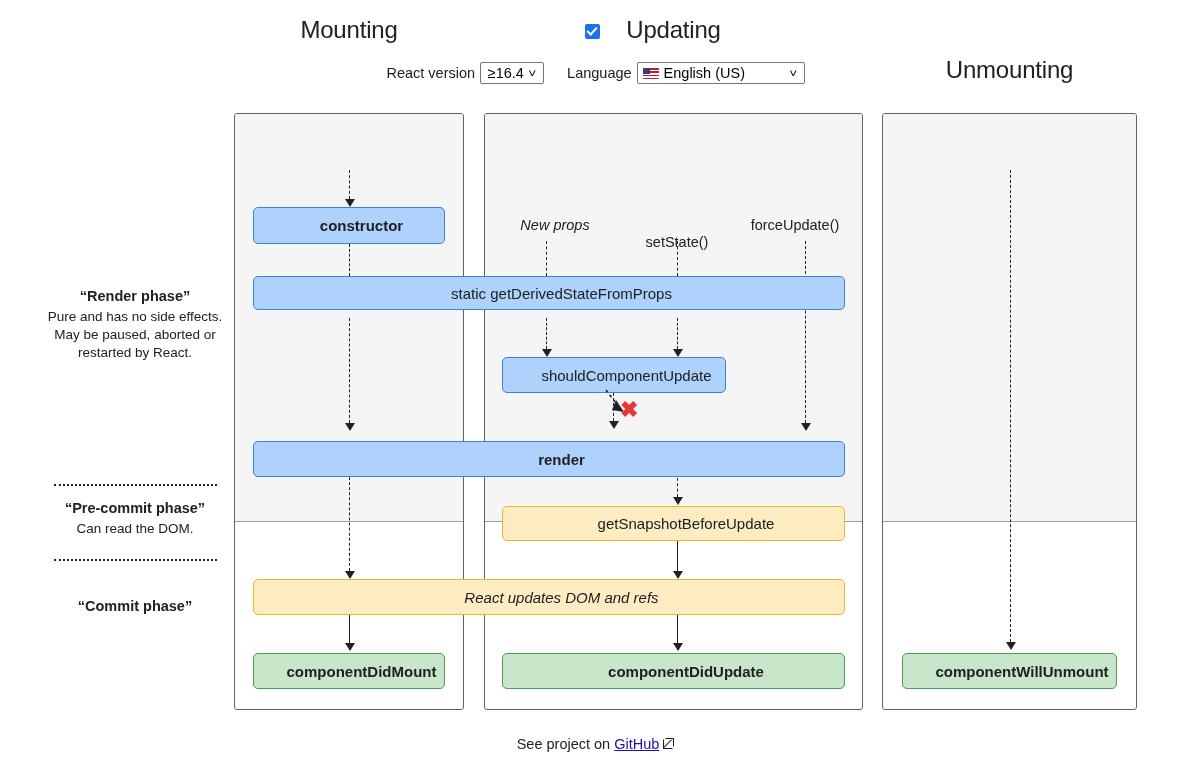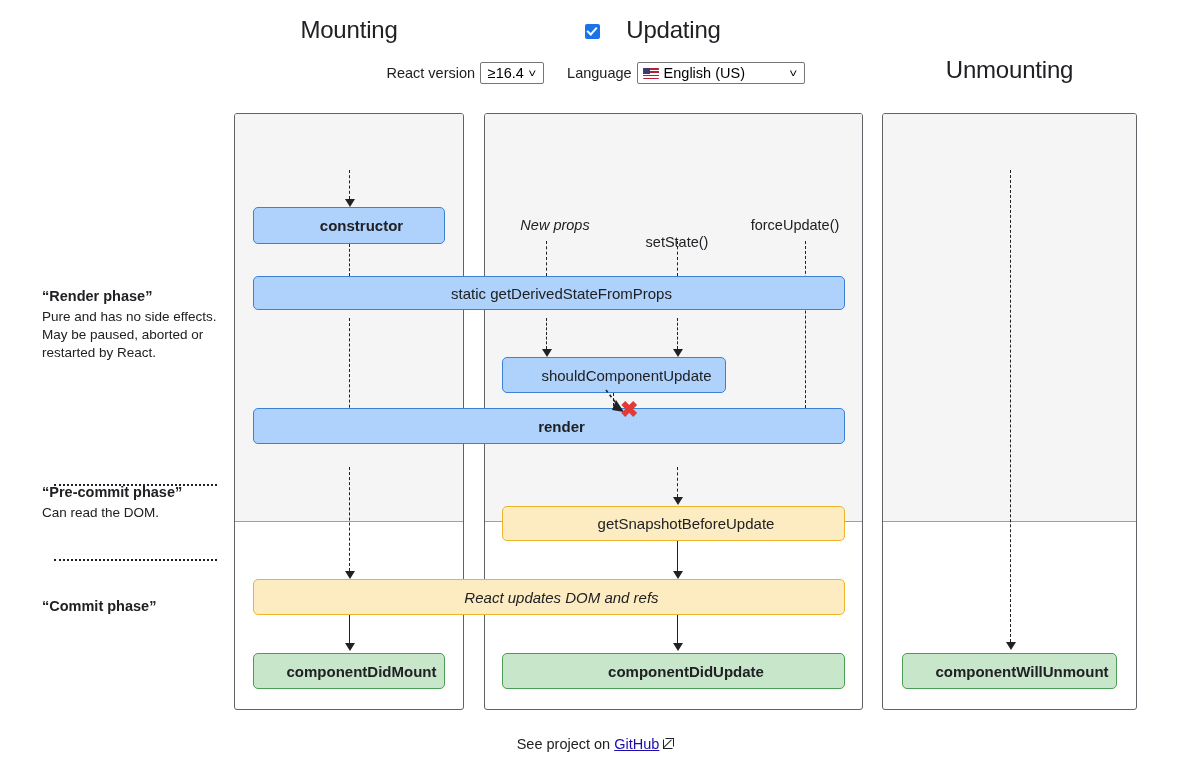--- a/index.html
+++ b/index.html
@@ -112,21 +112,21 @@
     background: #3c3b6e;
   }
   .spacer-lang { display: inline-block; width: 23px; }
 
   
   #phases { position: absolute; left: 0; top: 0; }
   .phase-block {
     position: absolute;
     width: 186px;
     left: 42px;
-    text-align: left;
+    text-align: center;
   }
   .phase-title {
     font-size: 14.5px;
     font-weight: bold;
     color: #202124;
     margin-bottom: 4px;
   }
   .phase-desc {
     font-size: 13.5px;
     line-height: 18px;
@@ -298,21 +298,21 @@
 
 <div id="phases">
 
   <div class="phase-block" style="top:288px;">
     <div class="phase-title">“Render phase”</div>
     <div class="phase-desc">Pure and has no side effects. May be paused, aborted or restarted by React.</div>
   </div>
 
   <div class="dotted-sep" style="top:484px;"></div>
 
-  <div class="phase-block" style="top:484px;">
+  <div class="phase-block" style="top:500px;">
     <div class="phase-title">“Pre-commit phase”</div>
     <div class="phase-desc">Can read the DOM.</div>
   </div>
 
   <div class="dotted-sep" style="top:559px;"></div>
 
   <div class="phase-block" style="top:598px;">
     <div class="phase-title">“Commit phase”</div>
   </div>
 </div>
@@ -419,21 +419,21 @@
   <div class="shaft" style="height:472px;"></div>
   <div class="head" style="top:472px;"></div>
 </div>
 
 <div class="lbox blue bold" style="left:253px; top:207px; width:192px; height:37px;">constructor</div>
 
 <div class="lbox blue" style="left:253px; top:276px; width:592px; height:34px;">static getDerivedStateFromProps</div>
 
 <div class="lbox blue" style="left:502px; top:357px; width:224px; height:36px;">shouldComponentUpdate</div>
 
-<div class="lbox blue bold" style="left:253px; top:408px; width:592px; height:36px;">render</div>
+<div class="lbox blue bold" style="left:253px; top:441px; width:592px; height:36px;">render</div>
 
 <div class="lbox yellow" style="left:502px; top:506px; width:343px; height:35px;">getSnapshotBeforeUpdate</div>
 
 <div class="lbox yellow italic" style="left:253px; top:579px; width:592px; height:36px;">React updates DOM and refs</div>
 
 <div class="lbox green bold" style="left:253px; top:653px; width:192px; height:36px;">componentDidMount</div>
 
 <div class="lbox green bold" style="left:502px; top:653px; width:343px; height:36px;">componentDidUpdate</div>
 
 <div class="lbox green bold" style="left:902px; top:653px; width:215px; height:36px;">componentWillUnmount</div>

